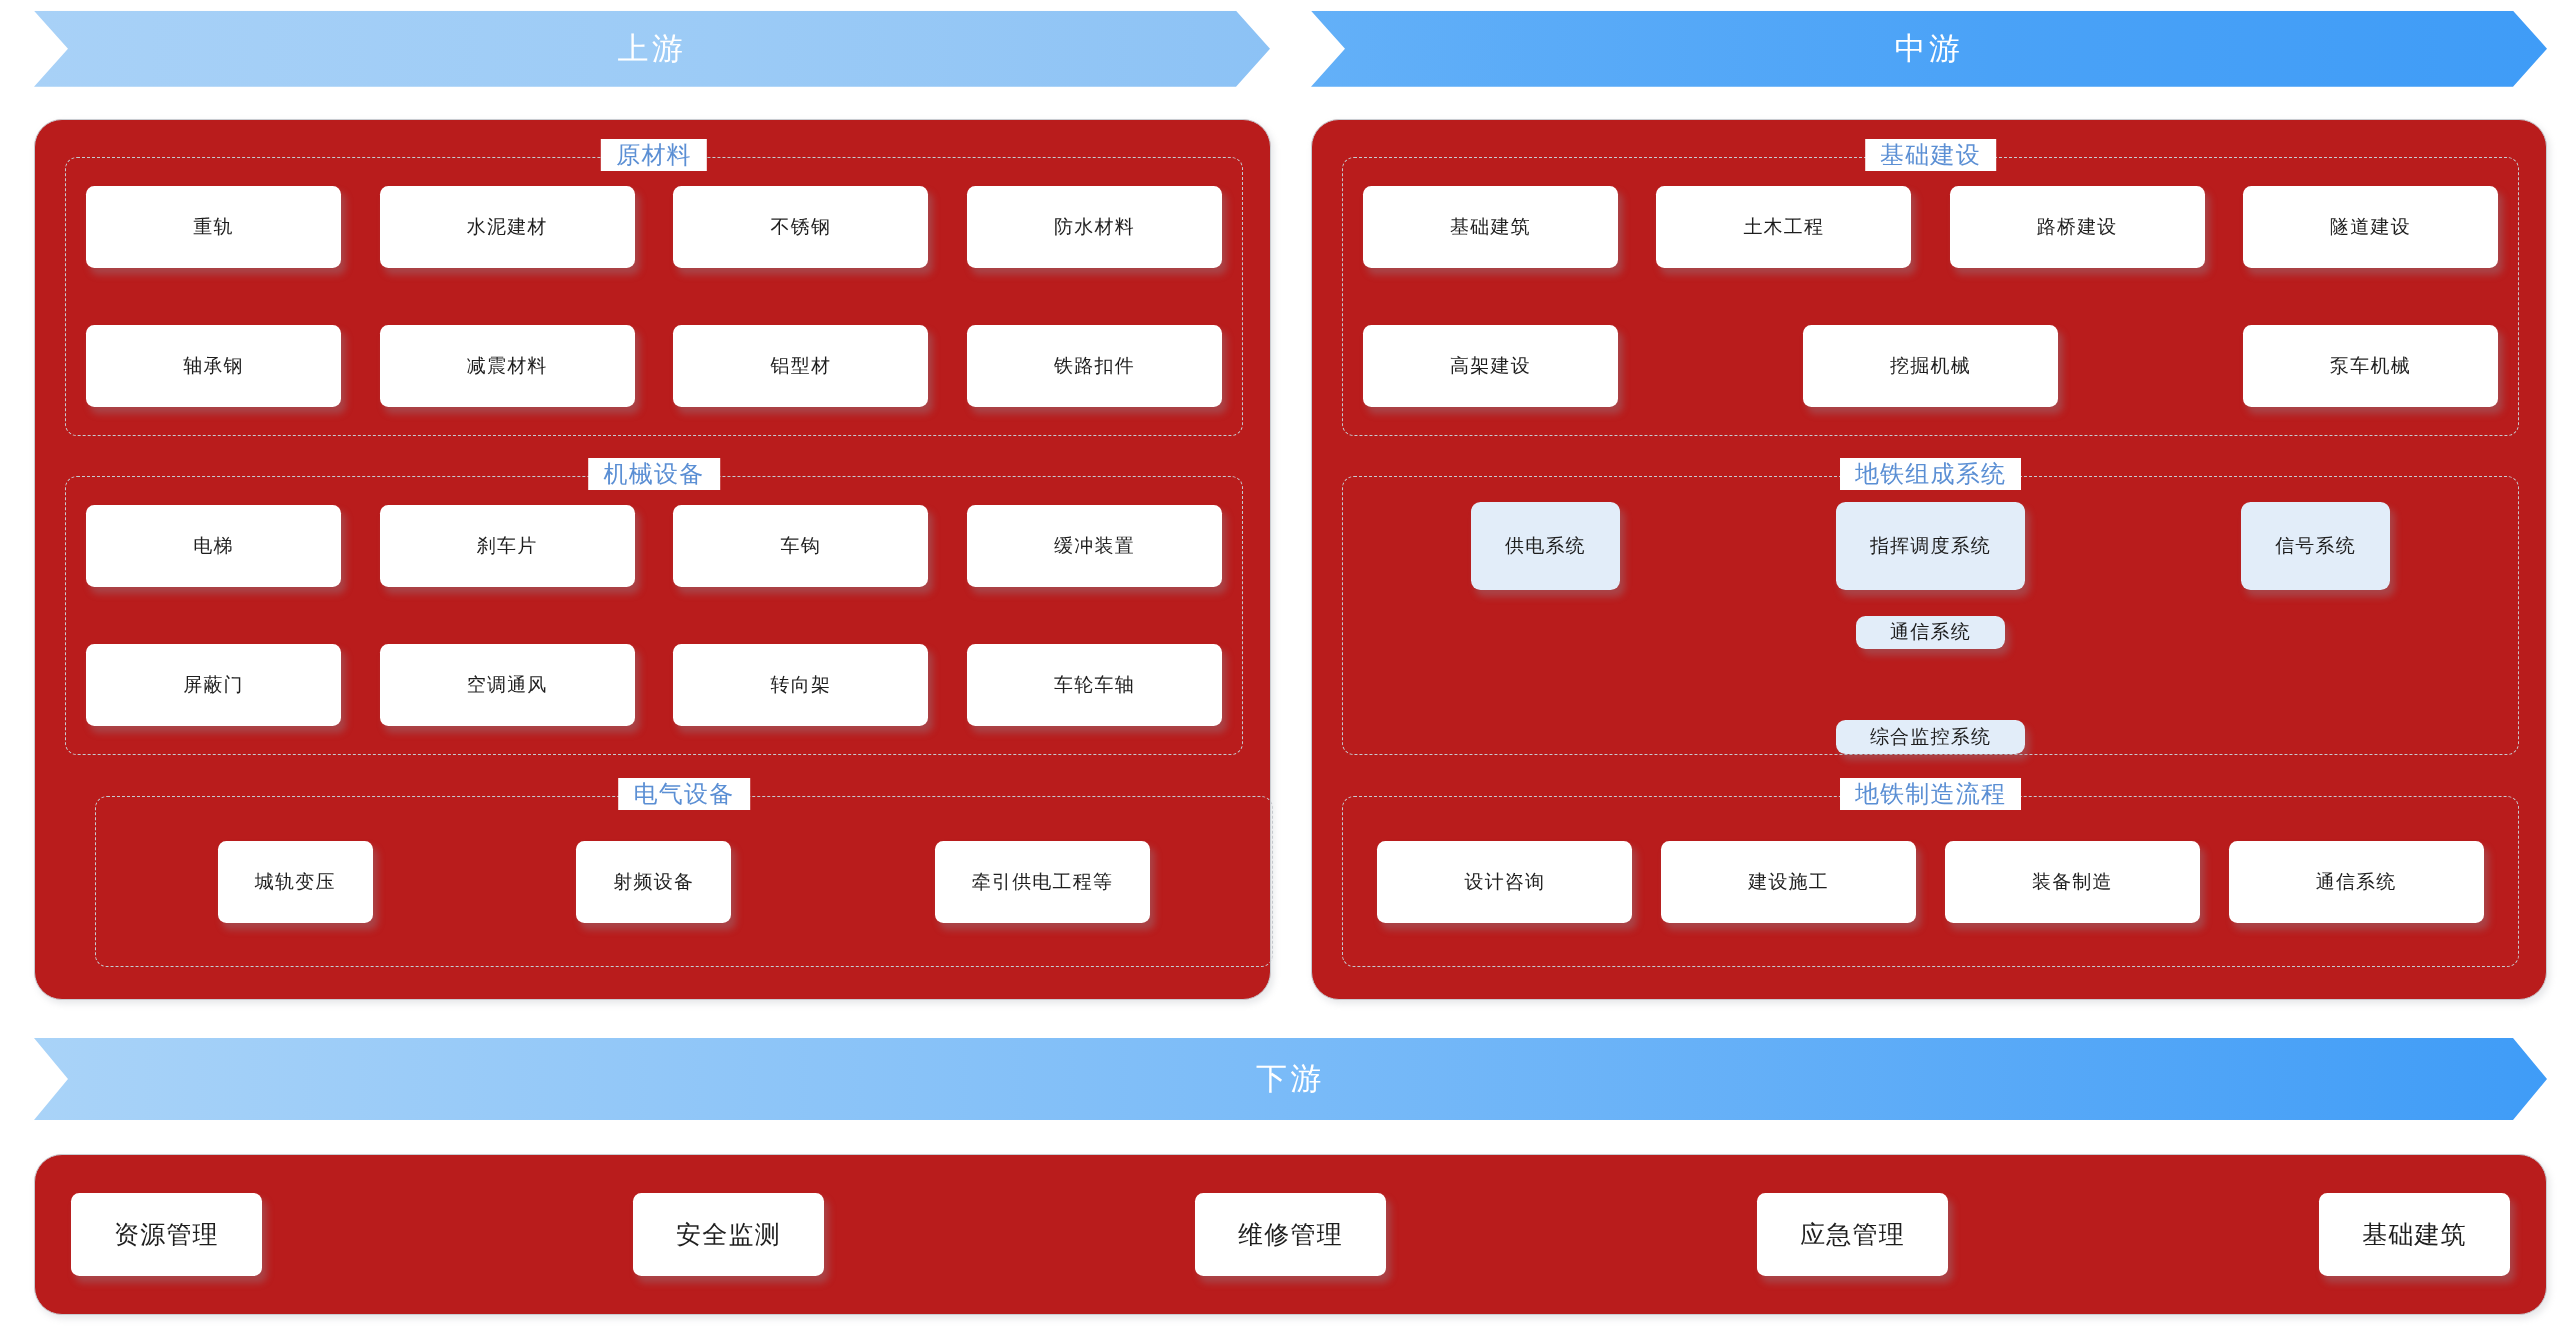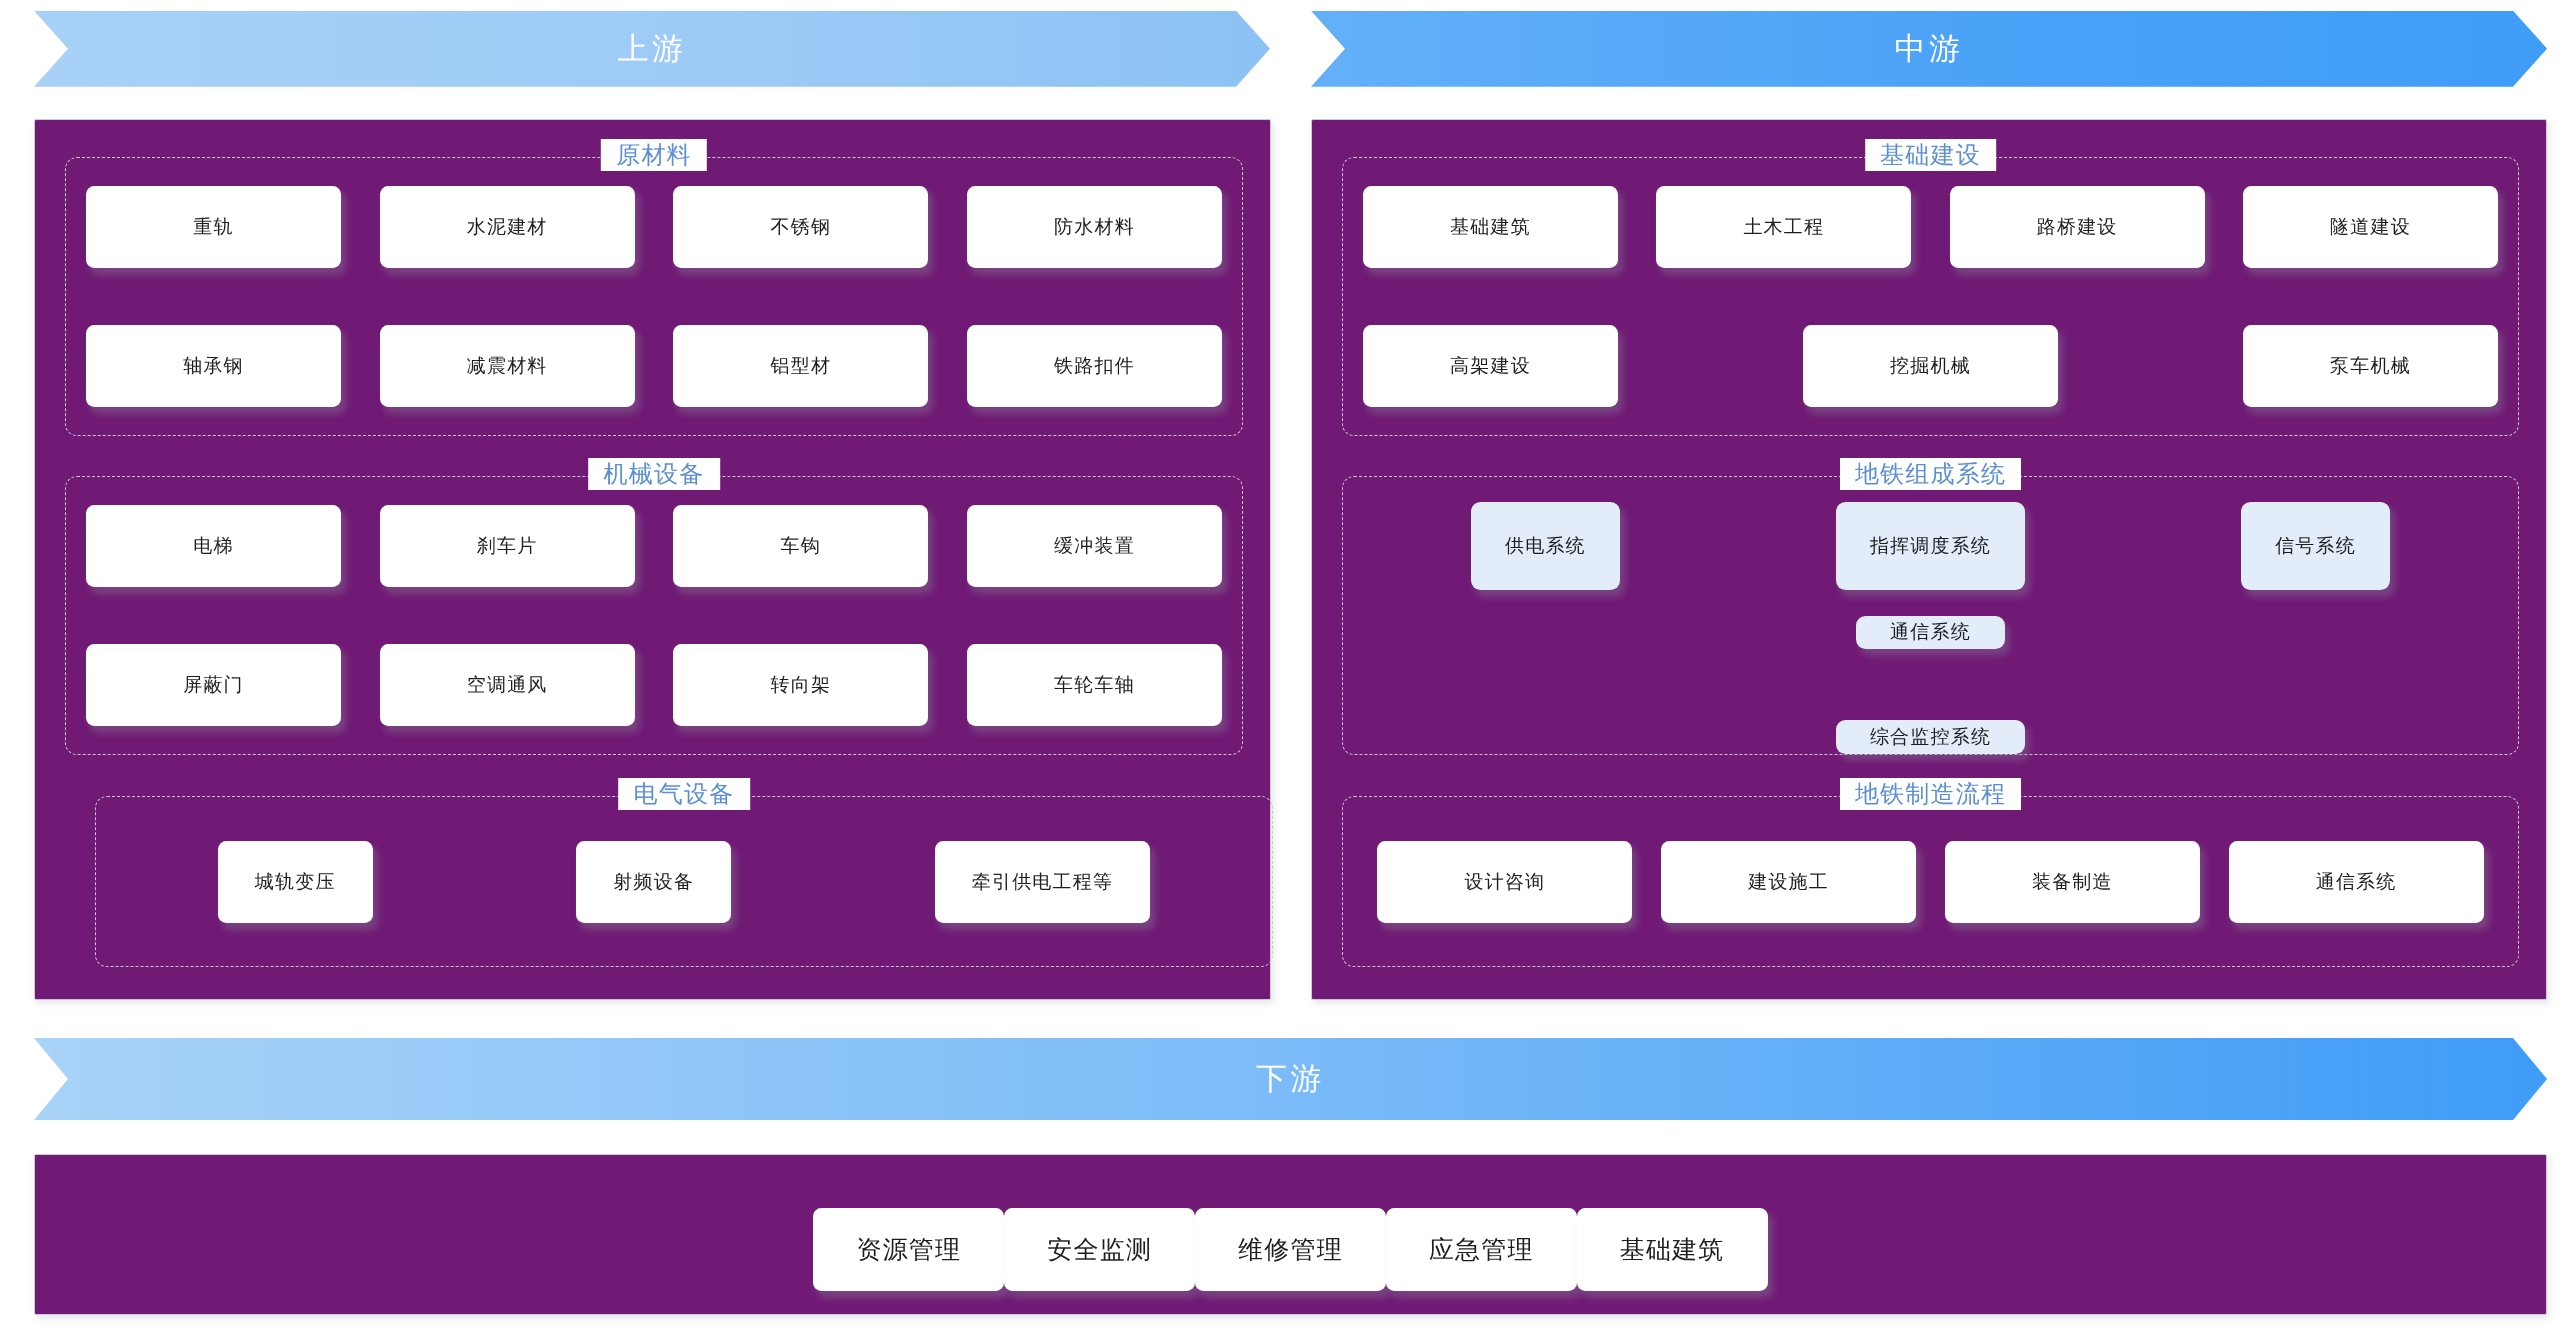--- a/index.html
+++ b/index.html
@@ -43,23 +43,23 @@
   }
   .banner-down {
     left: 34px; top: 1038px;
     width: 2513px; height: 82px;
     background: linear-gradient(to right, #a9d3f8 0%, #7cbcf8 48%, #3f9cf7 100%);
   }
 
   
   .panel {
     position: absolute;
-    background: #701a75;
+    background: #b91c1c;
     border: 1.8px solid #c9ccd1;
-    border-radius: 2px;
+    border-radius: 28px;
     box-shadow: 2.4px 3.6px 6px rgba(150,155,165,0.22);
   }
   .panel-up  { left: 34px;   top: 119px;  width: 1237px; height: 881px; }
   .panel-mid { left: 1311px; top: 119px;  width: 1236px; height: 881px; }
   .panel-down{ left: 34px;   top: 1154px; width: 2513px; height: 161px; }
 
   
   .group {
     position: absolute;
     border: 1.8px dashed #c6c9ce;
@@ -128,25 +128,25 @@
     box-shadow: 4.7px 6.5px 7.7px rgba(140,148,162,0.32);
   }
   .card-down {
     height: 83px;
     padding: 0 43px;
     font-size: 25px;
   }
 
   .row-down {
     position: absolute;
-    left: 0; top: 15px;
+    left: 0; top: 0;
     width: 100%; height: 100%;
     display: flex;
     align-items: center;
-    justify-content: center;
+    justify-content: space-between;
     padding: 0 36px;
   }
 </style>
 </head>
 <body>
 
 <div class="canvas">
 
   <div class="banner banner-up">
     <span>上游</span>

